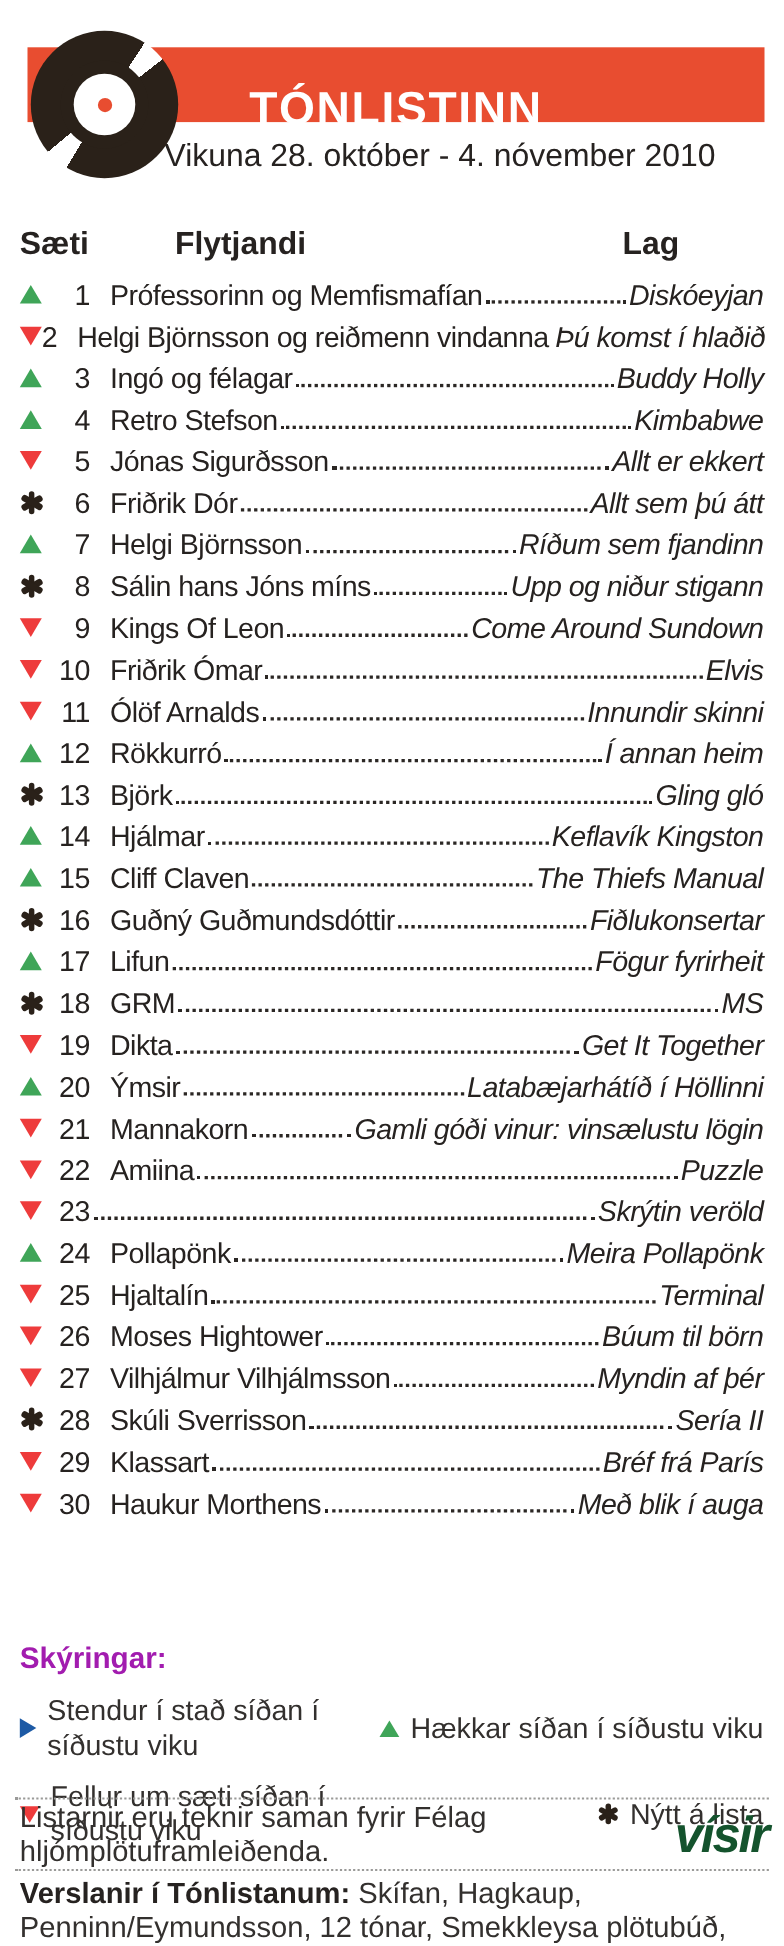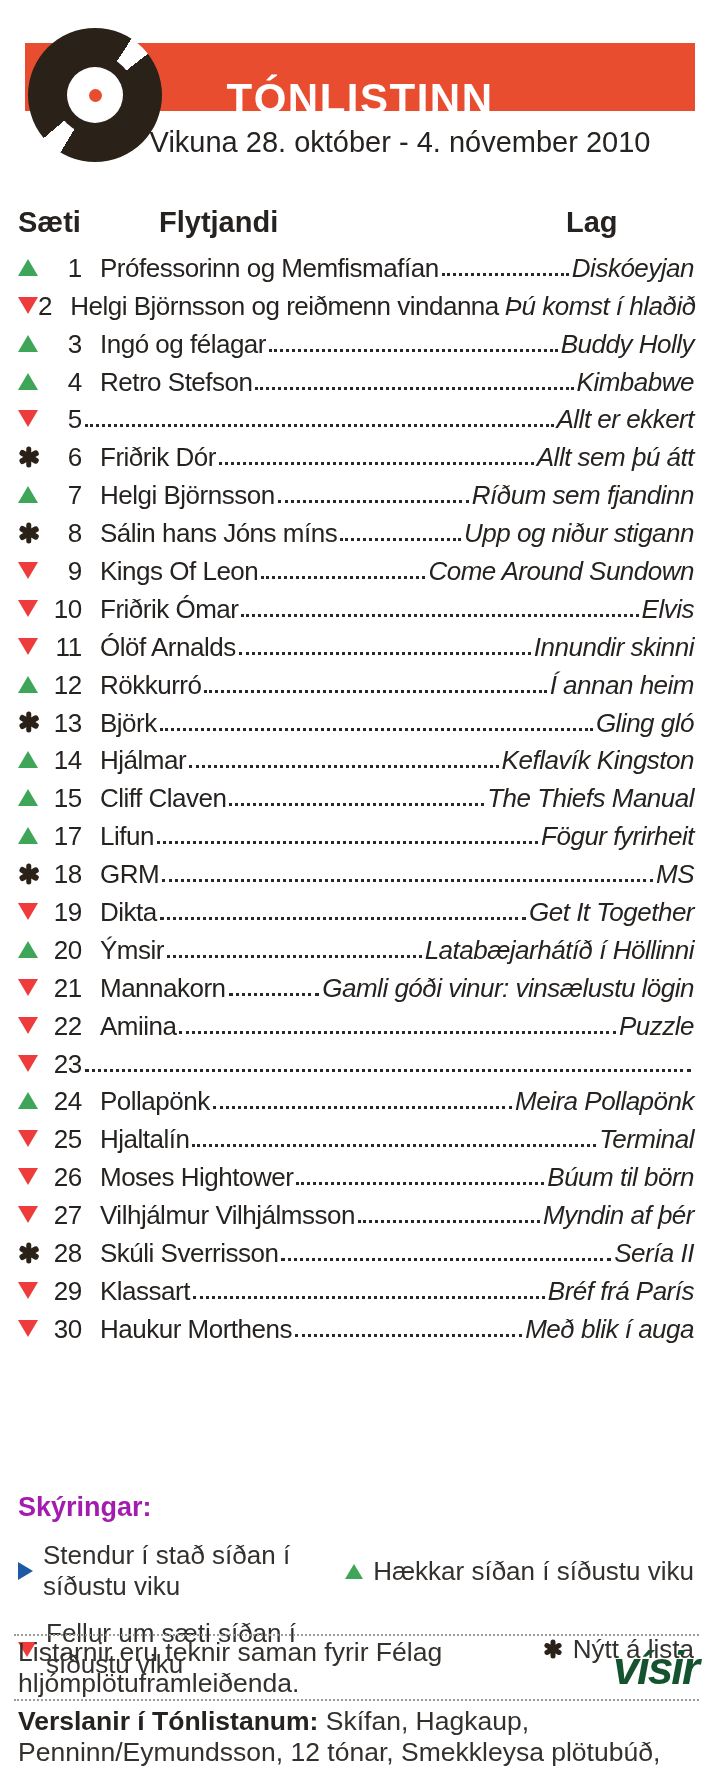--- a/index.html
+++ b/index.html
@@ -120,20 +120,21 @@
     <span class="cell-num">4</span>
     <span class="cell-artist">Retro Stefson</span>
     <span class="leader"></span>
     <span class="cell-title">Kimbabwe</span>
   </div>
     <div class="row">
     <span class="cell-icon">
         <span class="tri-down"></span>
       </span>
     <span class="cell-num">5</span>
+    <span class="cell-artist">Jónas Sigurðsson</span>
     <span class="leader"></span>
     <span class="cell-title">Allt er ekkert</span>
   </div>
     <div class="row">
     <span class="cell-icon">
         <span class="star">
           <i></i>
         </span>
       </span>
     <span class="cell-num">6</span>
@@ -221,20 +222,31 @@
     <span class="cell-icon">
         <span class="tri-up"></span>
       </span>
     <span class="cell-num">15</span>
     <span class="cell-artist">Cliff Claven</span>
     <span class="leader"></span>
     <span class="cell-title">The Thiefs Manual</span>
   </div>
     <div class="row">
     <span class="cell-icon">
+        <span class="star">
+          <i></i>
+        </span>
+      </span>
+    <span class="cell-num">16</span>
+    <span class="cell-artist">Guðný Guðmundsdóttir</span>
+    <span class="leader"></span>
+    <span class="cell-title">Fiðlukonsertar</span>
+  </div>
+    <div class="row">
+    <span class="cell-icon">
         <span class="tri-up"></span>
       </span>
     <span class="cell-num">17</span>
     <span class="cell-artist">Lifun</span>
     <span class="leader"></span>
     <span class="cell-title">Fögur fyrirheit</span>
   </div>
     <div class="row">
     <span class="cell-icon">
         <span class="star">
@@ -281,20 +293,21 @@
     <span class="cell-artist">Amiina</span>
     <span class="leader"></span>
     <span class="cell-title">Puzzle</span>
   </div>
     <div class="row">
     <span class="cell-icon">
         <span class="tri-down"></span>
       </span>
     <span class="cell-num">23</span>
     <span class="leader"></span>
+    <span class="cell-title">Skrýtin veröld</span>
   </div>
     <div class="row">
     <span class="cell-icon">
         <span class="tri-up"></span>
       </span>
     <span class="cell-num">24</span>
     <span class="cell-artist">Pollapönk</span>
     <span class="leader"></span>
     <span class="cell-title">Meira Pollapönk</span>
   </div>

